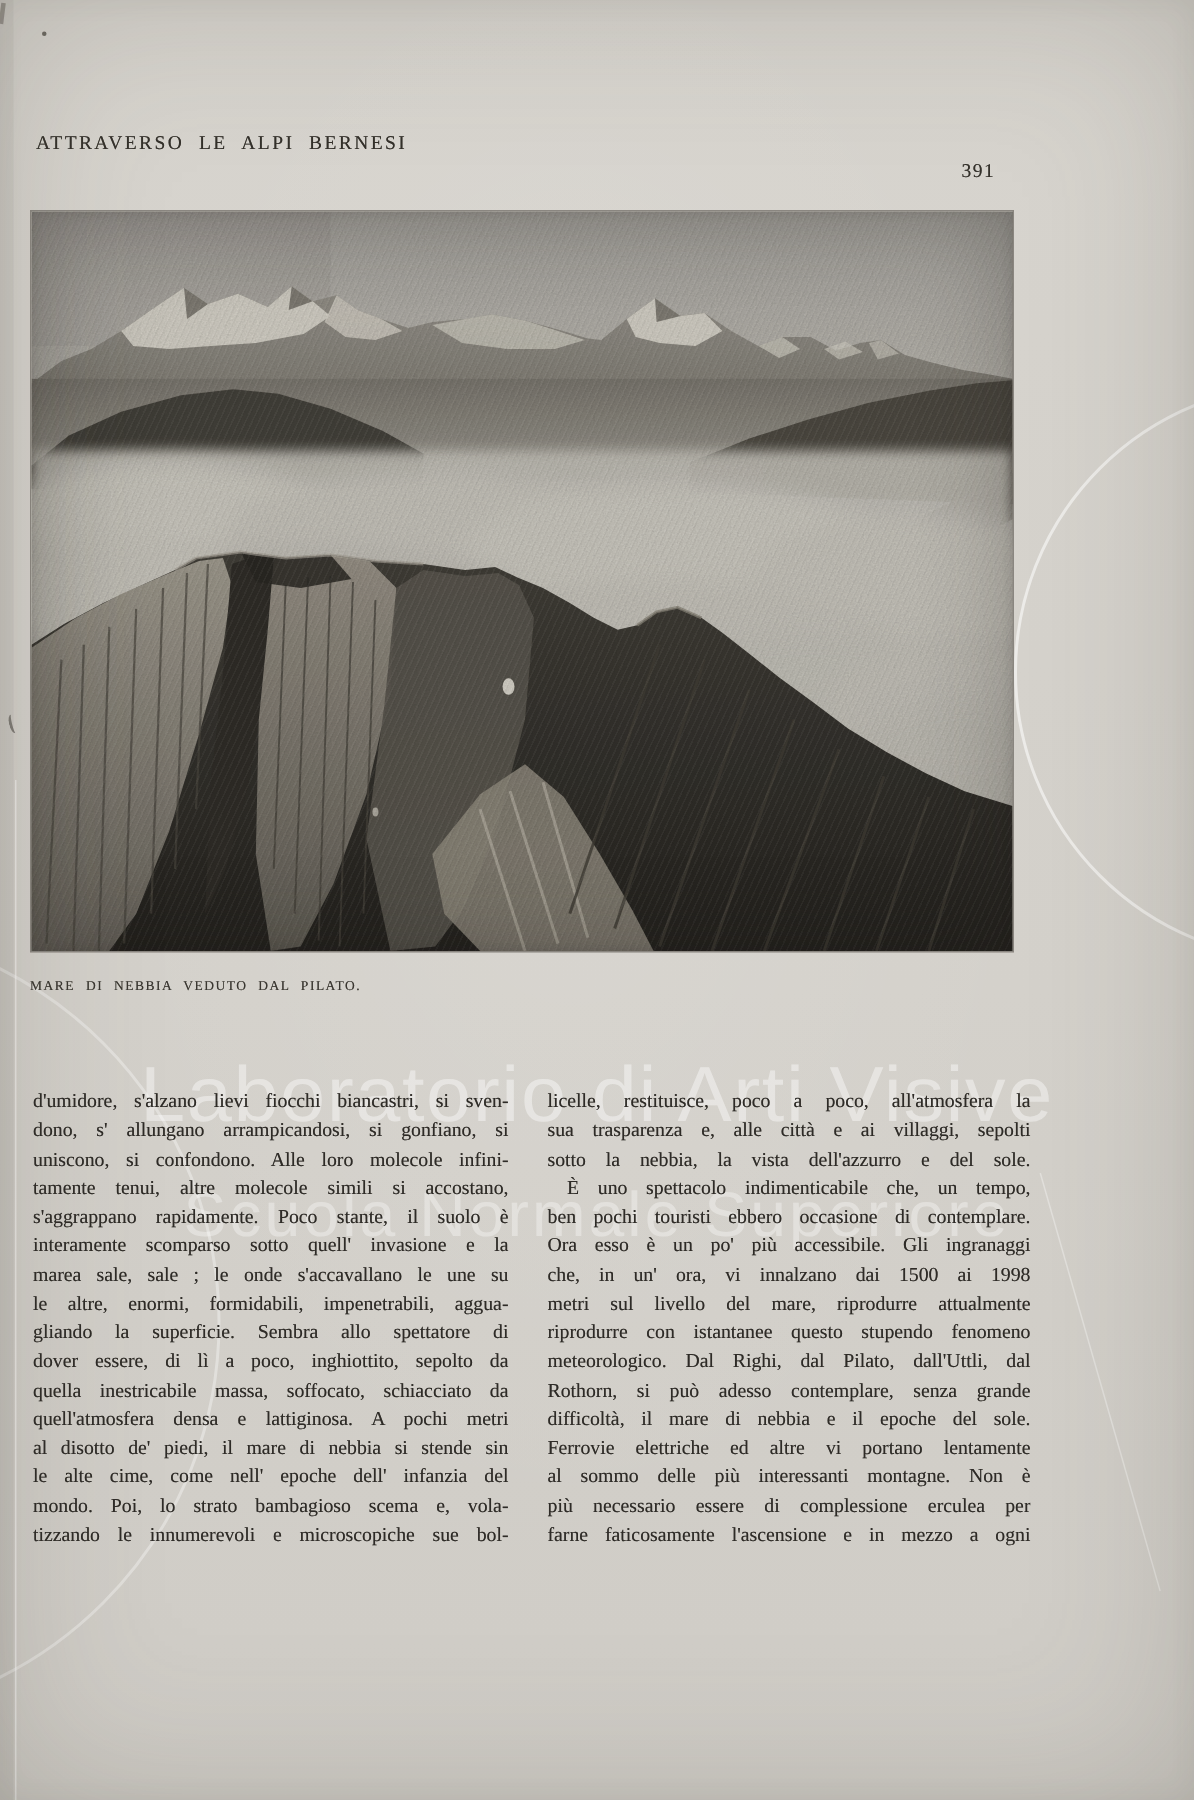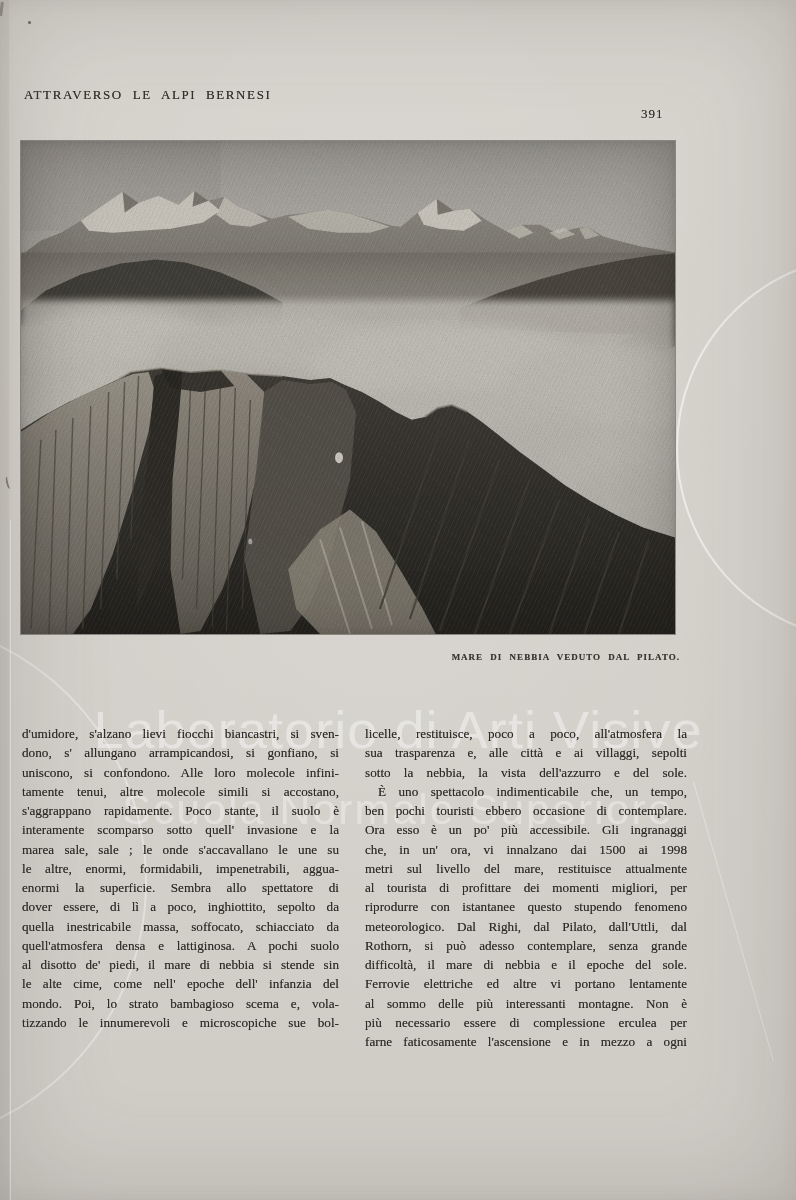--- a/index.html
+++ b/index.html
@@ -38,24 +38,23 @@
     position:absolute;left:20px;top:140px;width:656px;height:495px;
     border:1px solid rgba(68,64,58,0.38);box-sizing:border-box;background:#b5b2ac;
   }
   .photo svg{display:block;}
   .photo .shade{position:absolute;inset:0;pointer-events:none;
     box-shadow:inset 0 0 60px rgba(35,33,29,.30), inset 0 0 8px rgba(35,33,29,.14);}
   .photo .halftone{position:absolute;inset:0;pointer-events:none;opacity:.8;
     background:repeating-linear-gradient(115deg, rgba(250,248,244,0.05) 0 1px, rgba(30,28,25,0.045) 1px 2px, transparent 2px 4px);}
 
   .caption{
-    position:absolute;top:652px;left:20px;width:660px;text-align:right;
+    position:absolute;top:652px;left:20px;width:660px;text-align:left;
     font-size:9px;letter-spacing:1px;word-spacing:4px;color:#3a3731;
     text-shadow:0 0 .3px rgba(58,55,49,.6);
-    font-weight:bold;
   }
 
   .col{position:absolute;top:724px;font-size:13.2px;line-height:19.25px;color:#2e2b27;
        text-shadow:0 0 .35px rgba(46,43,39,.55);}
   .col-left{left:22px;width:317px;}
   .col-right{left:365px;width:322px;}
   .bodyline{height:19.25px;overflow:hidden;text-align:justify;text-align-last:justify;}
   .bodyline.indent{text-indent:13px;}
 
   .watermark{position:absolute;left:0;width:796px;text-align:center;color:#ffffff;
@@ -223,39 +222,38 @@
 
   <div class="col col-left">
       <div class="bodyline">d'umidore, s'alzano lievi fiocchi biancastri, si sven-</div>
       <div class="bodyline">dono, s' allungano arrampicandosi, si gonfiano, si</div>
       <div class="bodyline">uniscono, si confondono. Alle loro molecole infini-</div>
       <div class="bodyline">tamente tenui, altre molecole simili si accostano,</div>
       <div class="bodyline">s'aggrappano rapidamente. Poco stante, il suolo è</div>
       <div class="bodyline">interamente scomparso sotto quell' invasione e la</div>
       <div class="bodyline">marea sale, sale ; le onde s'accavallano le une su</div>
       <div class="bodyline">le altre, enormi, formidabili, impenetrabili, aggua-</div>
-      <div class="bodyline">enormi la superficie. Sembra allo spettatore di</div>
+      <div class="bodyline">gliando la superficie. Sembra allo spettatore di</div>
       <div class="bodyline">dover essere, di lì a poco, inghiottito, sepolto da</div>
       <div class="bodyline">quella inestricabile massa, soffocato, schiacciato da</div>
-      <div class="bodyline">quell'atmosfera densa e lattiginosa. A pochi suolo</div>
+      <div class="bodyline">quell'atmosfera densa e lattiginosa. A pochi metri</div>
       <div class="bodyline">al disotto de' piedi, il mare di nebbia si stende sin</div>
       <div class="bodyline">le alte cime, come nell' epoche dell' infanzia del</div>
       <div class="bodyline">mondo. Poi, lo strato bambagioso scema e, vola-</div>
       <div class="bodyline">tizzando le innumerevoli e microscopiche sue bol-</div>
     </div>
   <div class="col col-right">
       <div class="bodyline">licelle, restituisce, poco a poco, all'atmosfera la</div>
       <div class="bodyline">sua trasparenza e, alle città e ai villaggi, sepolti</div>
       <div class="bodyline">sotto la nebbia, la vista dell'azzurro e del sole.</div>
       <div class="bodyline indent">È uno spettacolo indimenticabile che, un tempo,</div>
       <div class="bodyline">ben pochi touristi ebbero occasione di contemplare.</div>
       <div class="bodyline">Ora esso è un po' più accessibile. Gli ingranaggi</div>
       <div class="bodyline">che, in un' ora, vi innalzano dai 1500 ai 1998</div>
-      <div class="bodyline">metri sul livello del mare, restituisce attualmente</div>
-      <div class="bodyline">al tourista di profittare dei momenti migliori, per</div>
+      <div class="bodyline">metri sul livello del mare, riprodurre attualmente</div>
       <div class="bodyline">riprodurre con istantanee questo stupendo fenomeno</div>
       <div class="bodyline">meteorologico. Dal Righi, dal Pilato, dall'Uttli, dal</div>
       <div class="bodyline">Rothorn, si può adesso contemplare, senza grande</div>
       <div class="bodyline">difficoltà, il mare di nebbia e il epoche del sole.</div>
       <div class="bodyline">Ferrovie elettriche ed altre vi portano lentamente</div>
       <div class="bodyline">al sommo delle più interessanti montagne. Non è</div>
       <div class="bodyline">più necessario essere di complessione erculea per</div>
       <div class="bodyline">farne faticosamente l'ascensione e in mezzo a ogni</div>
     </div>
 

